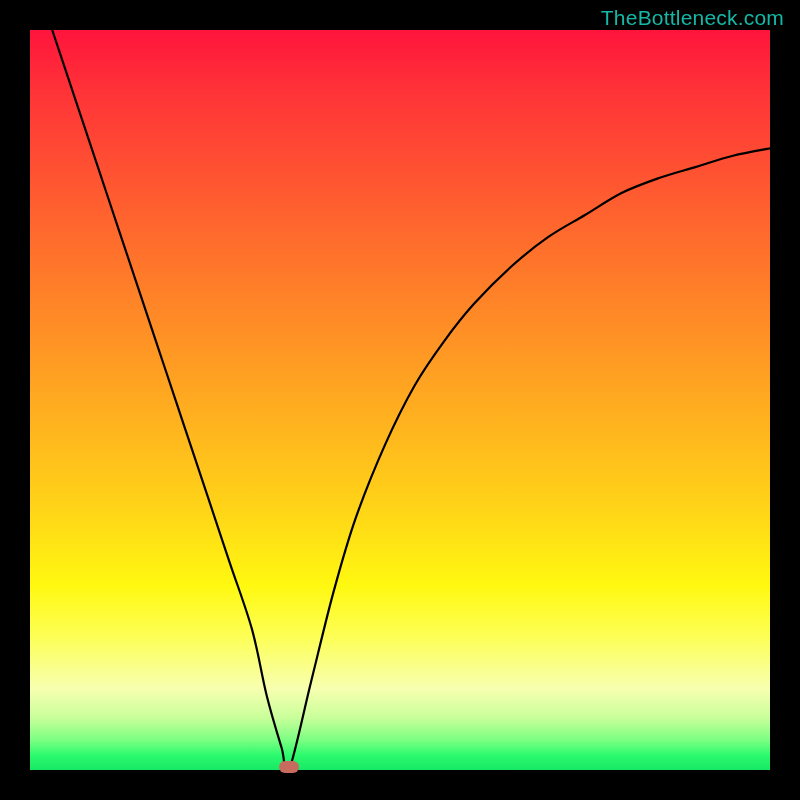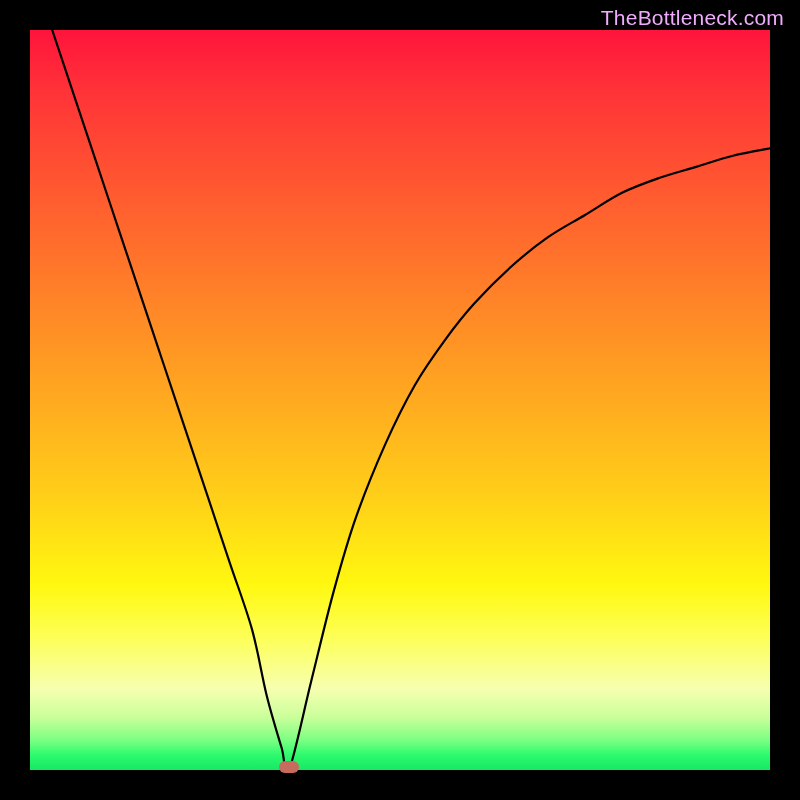--- a/index.html
+++ b/index.html
@@ -37,21 +37,21 @@
       #c8ff9a 93%,
       #7aff82 96%,
       #2cfa6e 98%,
       #17e864 100%
     );
   }
   .watermark {
     position: absolute;
     top: 6px;
     right: 16px;
-    color: #f0abfc;
+    color: #14b8a6;
     font-size: 21px;
     font-weight: 400;
     letter-spacing: 0.2px;
     user-select: none;
   }
   .curve-svg {
     position: absolute;
     left: 0;
     top: 0;
     width: 740px;

